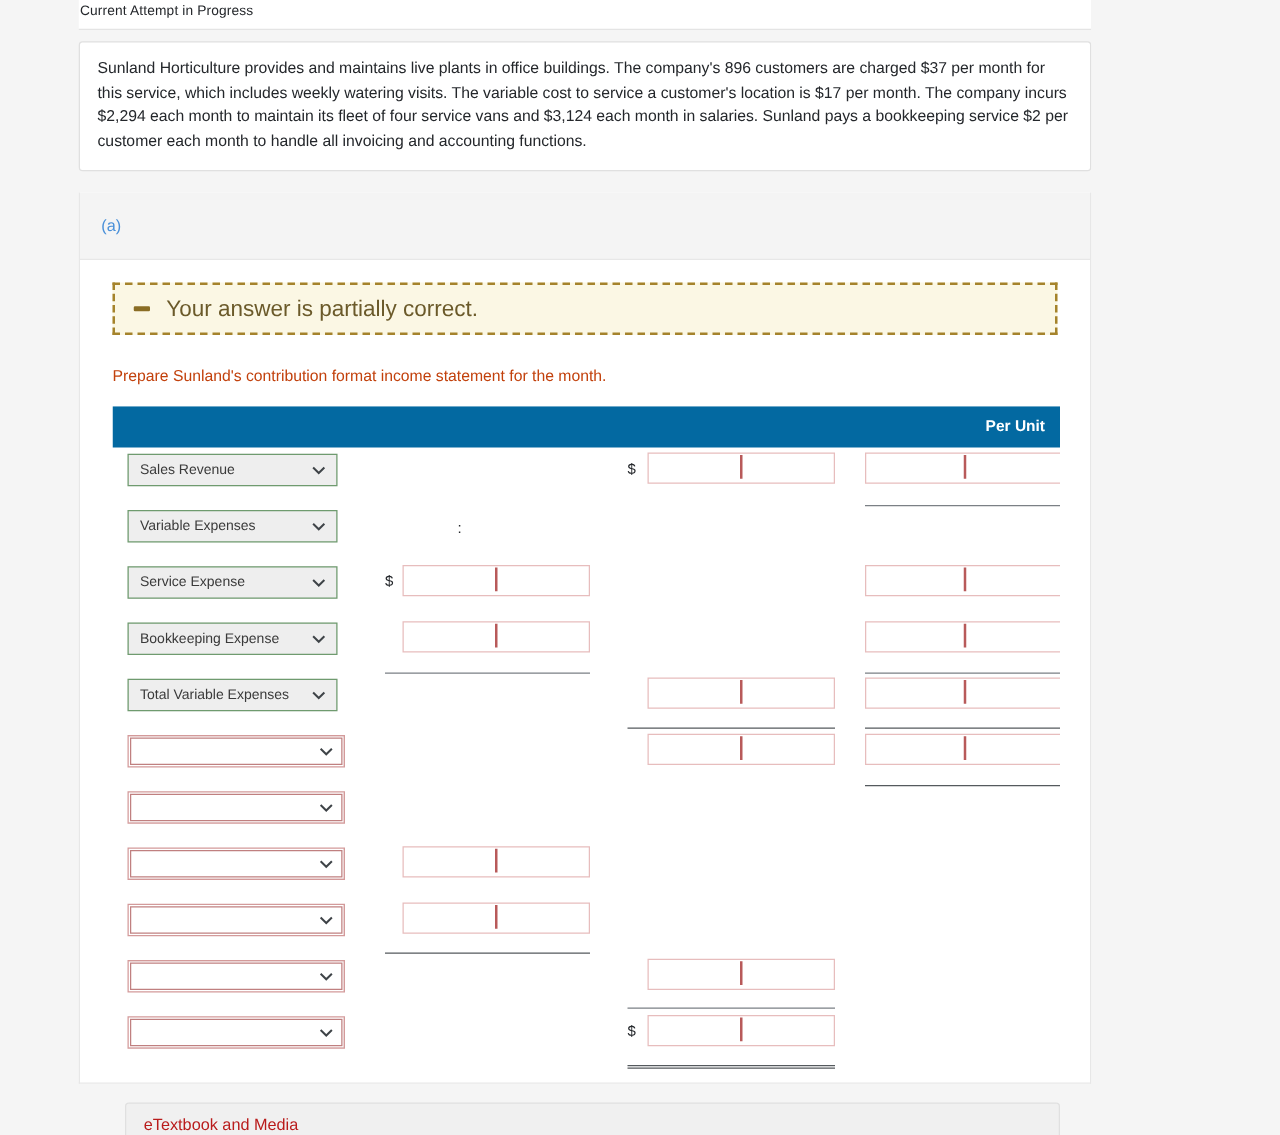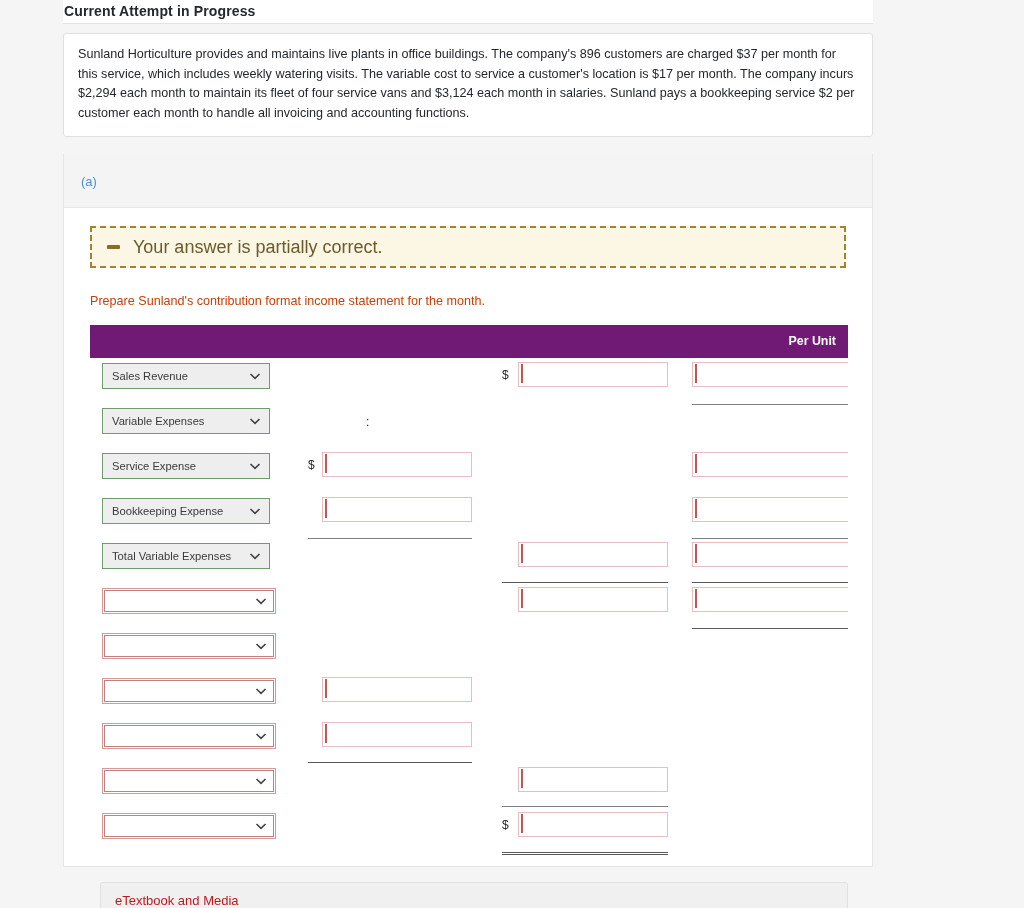--- a/index.html
+++ b/index.html
@@ -16,21 +16,21 @@
   .page { position: relative; width: 1024px; height: 908px; }
 
   
   .attempt-card {
     position: absolute; left: 63px; top: 0px; width: 810px;
     background: #ffffff;
     border-bottom: 1px solid #e4e4e4;
     height: 24px;
   }
   .attempt-title {
-    font-size: 14px; font-weight: bold; color: #24272b;
+    font-size: 11px; font-weight: normal; color: #24272b;
     padding: 3px 0 0 1px; letter-spacing: .01em;
   }
 
   .problem-card {
     position: absolute; left: 63px; top: 33px; width: 810px;
     background: #ffffff;
     border: 1px solid #e0e0e0;
     border-radius: 3px;
     padding: 11px 14px 13px 14px;
   }
@@ -76,30 +76,30 @@
 
   .instruction { font-size: 12.6px; color: #c2410c; margin-bottom: 17px; }
 
   
   .statement {
     position: relative;
     width: 758px;
     overflow: hidden;
   }
   .tbl-head {
-    background: #701a75;
+    background: #0369a1;
     height: 33px;
     position: relative;
   }
   .tbl-head-perunit {
     position: absolute; right: 12px; top: 9px;
     color: #ffffff; font-size: 12.4px; font-weight: bold;
   }
 
-  .rows { position: relative; height: 508px; }
+  .rows { position: relative; height: 508px; text-align: center; }
 
   .row { position: absolute; left: 0; width: 758px; height: 45px; }
 
   
   .sel {
     position: absolute; left: 12px; top: 5px;
     height: 26px;
     font-size: 11.2px;
     color: #3a3a3a;
     display: flex; align-items: center;

